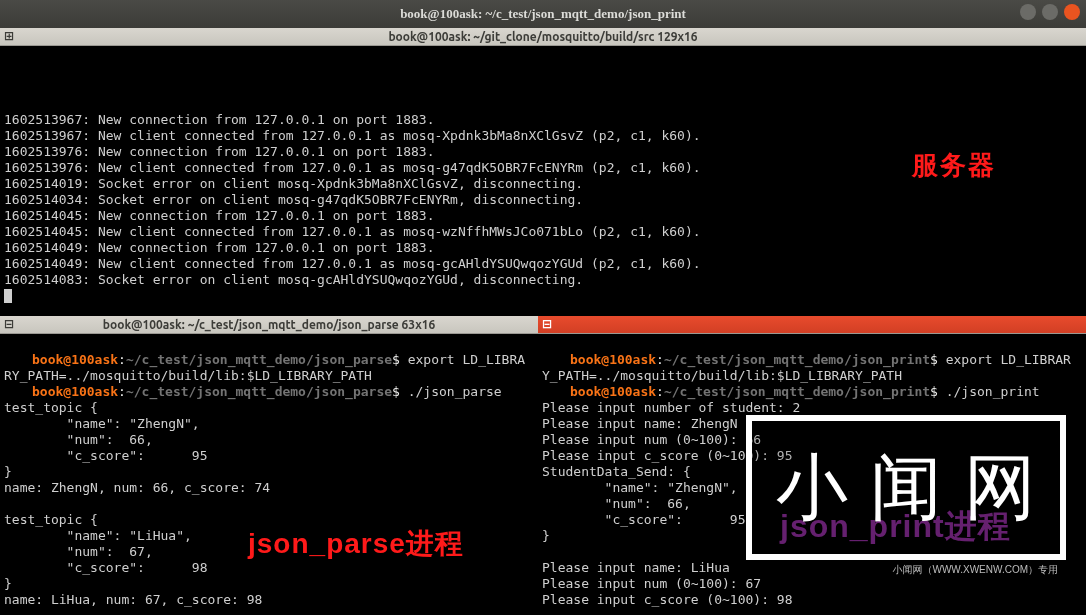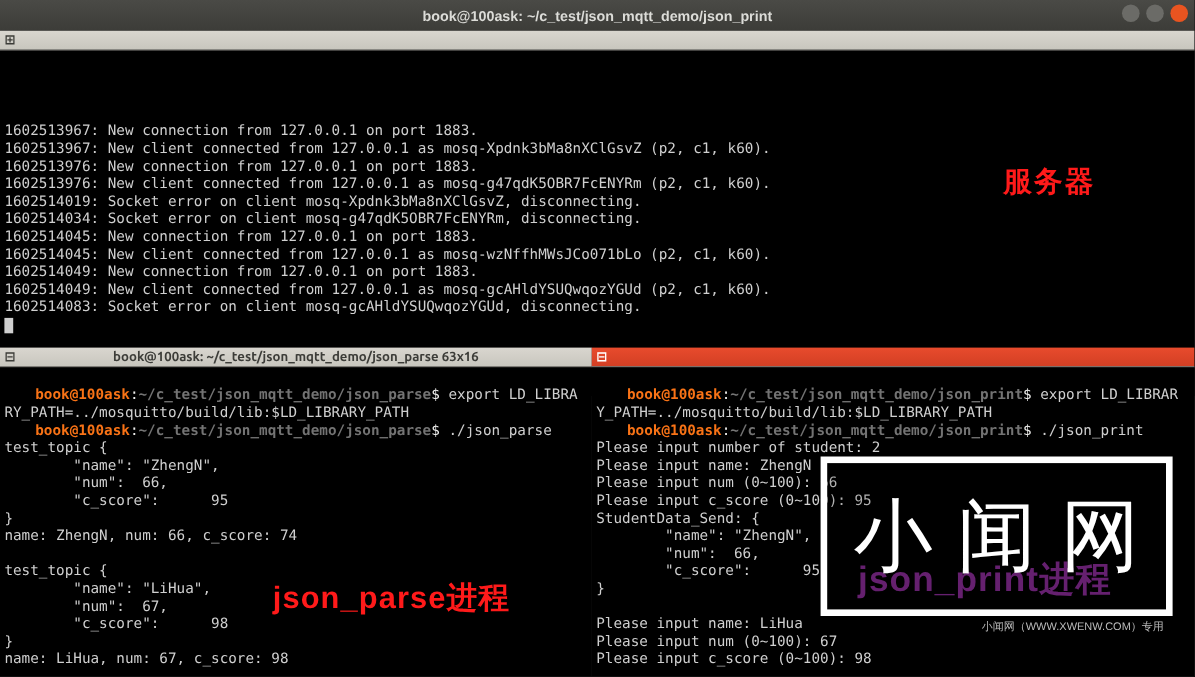--- a/index.html
+++ b/index.html
@@ -12,21 +12,21 @@
     overflow: hidden;
     position: relative;
   }
   .window-titlebar {
     height: 28px;
     background: linear-gradient(to bottom, #4a4a46 0%, #3c3c38 100%);
     display: flex;
     align-items: center;
     justify-content: center;
     color: #dcdcd8;
-    font-family: Liberation Sans, sans-serif;
+    font-family: Liberation Serif, serif;
     font-size: 13px;
     font-weight: bold;
     position: relative;
   }
   .window-buttons {
     position: absolute;
     right: 6px;
     top: 4px;
     display: flex;
     gap: 6px;
@@ -151,20 +151,21 @@
   <span>book@100ask: ~/c_test/json_mqtt_demo/json_print</span>
   <div class="window-buttons">
     <div class="wb wb-min"></div>
     <div class="wb wb-max"></div>
     <div class="wb wb-close"></div>
   </div>
 </div>
 
 <div id="top-pane-title" class="pane-title">
   <span class="pane-icon">⊞</span>
+  <span>book@100ask: ~/git_clone/mosquitto/build/src 129x16</span>
 </div>
 
 <div id="top-term" class="term-area">
 <span></span>
 <span></span>
 <span></span>
 <span>1602513967: New connection from 127.0.0.1 on port 1883.</span>
 <span>1602513967: New client connected from 127.0.0.1 as mosq-Xpdnk3bMa8nXClGsvZ (p2, c1, k60).</span>
 <span>1602513976: New connection from 127.0.0.1 on port 1883.</span>
 <span>1602513976: New client connected from 127.0.0.1 as mosq-g47qdK5OBR7FcENYRm (p2, c1, k60).</span>

